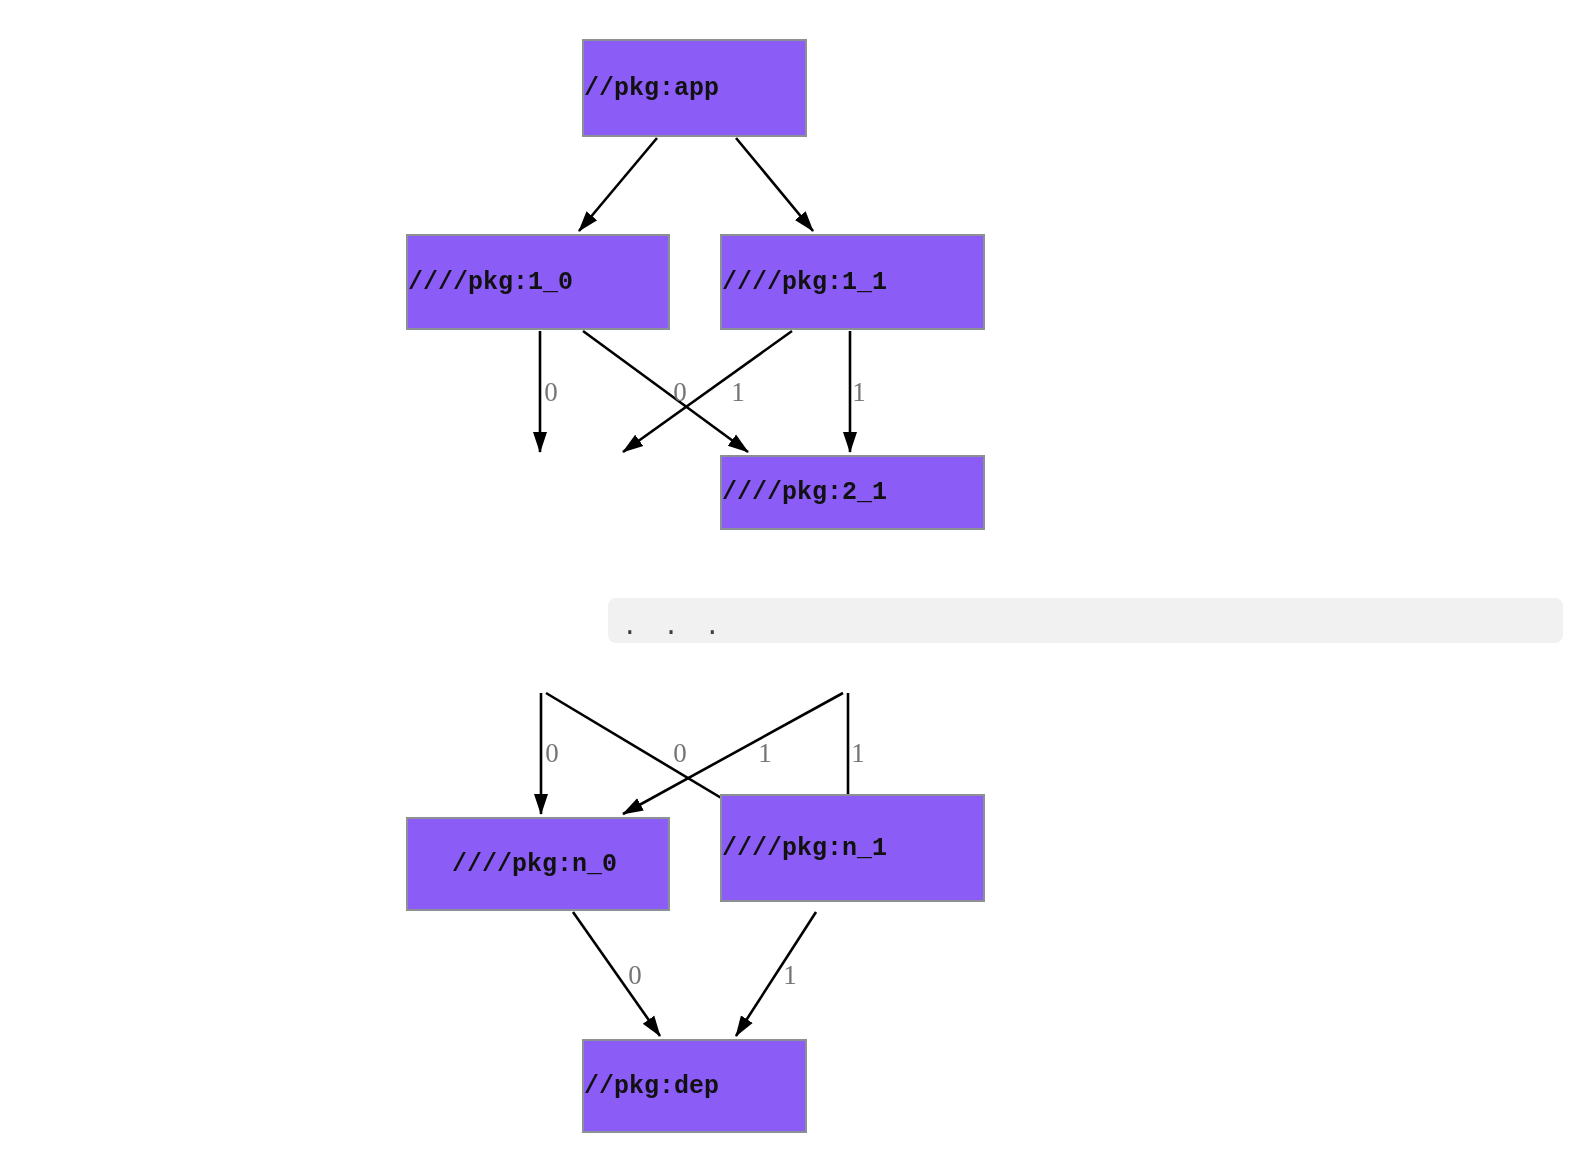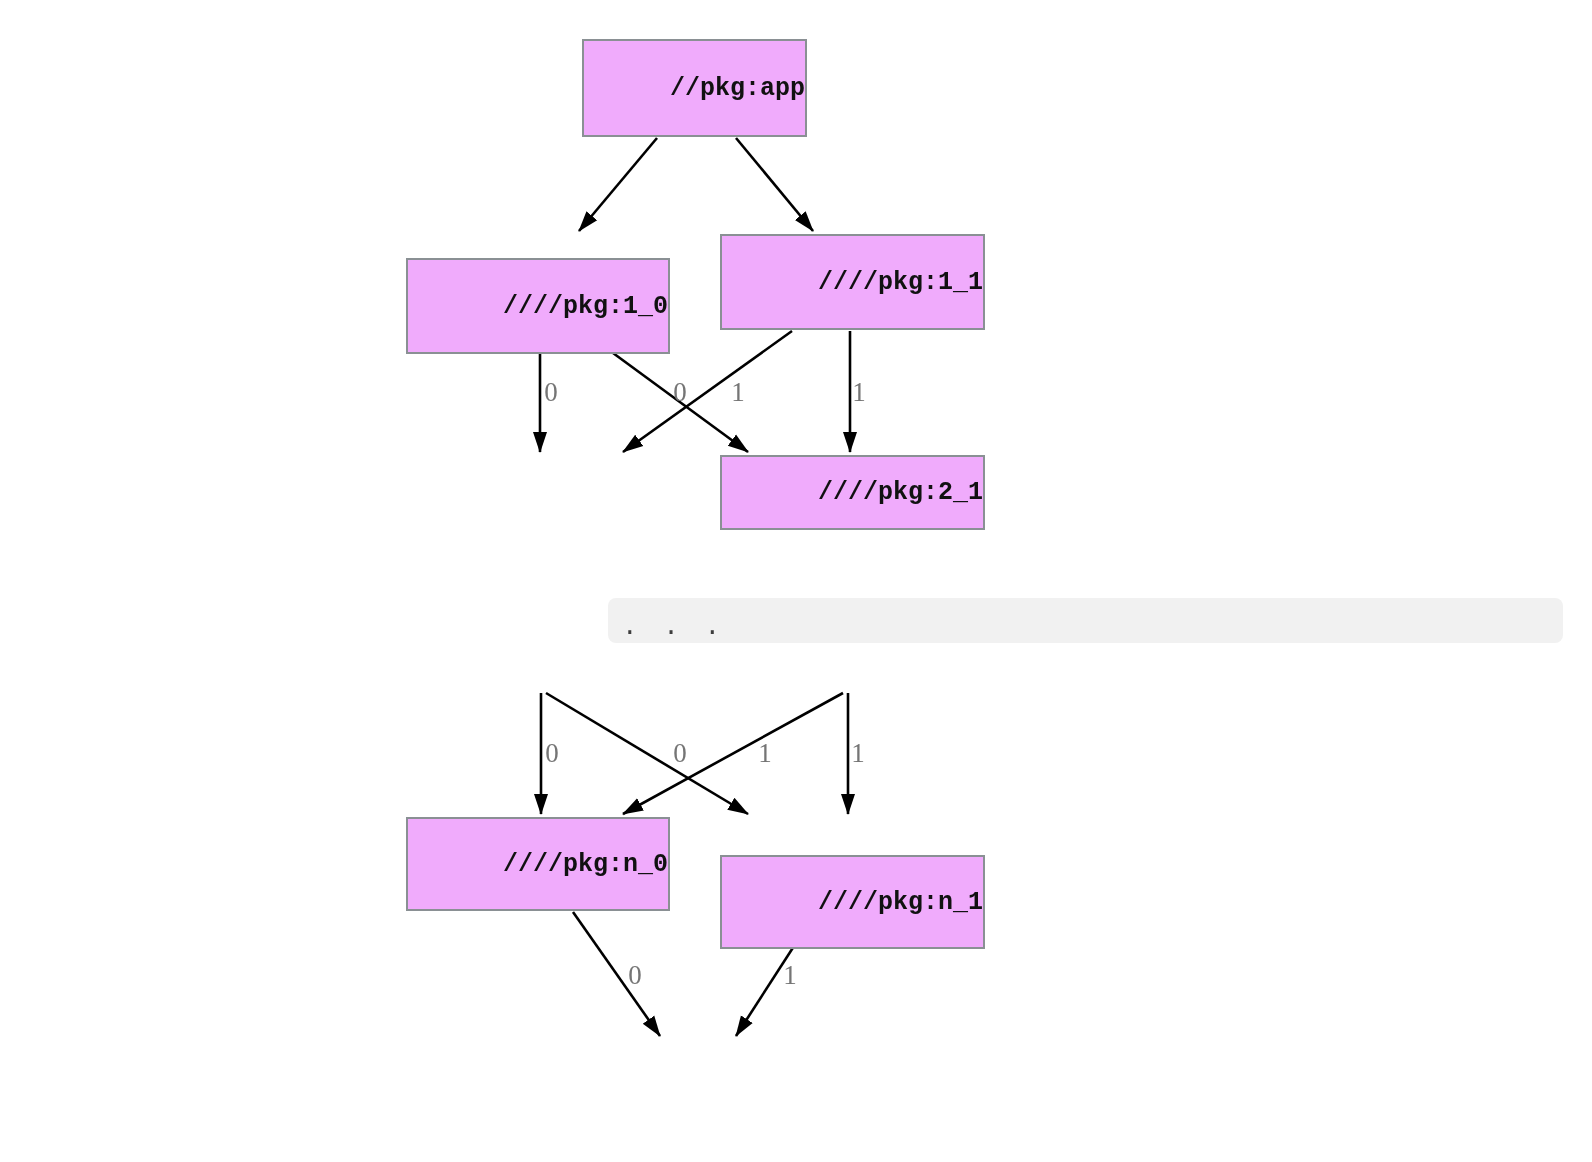--- a/index.html
+++ b/index.html
@@ -14,23 +14,23 @@
   .edge-line{stroke:#000000;stroke-width:2.6;fill:none;}
   .edge-label{
     font-family:"Liberation Serif",serif;
     font-size:27px;
     fill:#757575;
     text-anchor:middle;
   }
   .node{
     position:absolute;
     box-sizing:border-box;
-    background:#f0abfc;
+    background:#8b5cf6;
     border:2px solid #8a9094;
-    display:flex;align-items:center;justify-content:flex-end;
+    display:flex;align-items:center;justify-content:flex-start;
   }
   .node .label{
     font-family:"Liberation Mono","DejaVu Sans Mono",monospace;
     font-weight:bold;
     font-size:25px;
     color:#111111;
     white-space:pre;
   }
   .band{
     position:absolute;
@@ -42,26 +42,26 @@
     position:absolute;
     left:14px;top:16px;
     font-family:"Liberation Mono","DejaVu Sans Mono",monospace;
     font-size:26px;line-height:26px;
     letter-spacing:5px;
     color:#3d3d3d;
     white-space:pre;
   }
   
   #node-app {left:582px;top:39px;  width:225px;height:98px;}
-  #node-1-0 {left:406px;top:234px; width:264px;height:96px;margin-top:24px;}
+  #node-1-0 {left:406px;top:234px; width:264px;height:96px;}
   #node-1-1 {left:720px;top:234px; width:265px;height:96px;}
   #node-2-0 {left:406px;top:455px; width:264px;height:93px;}
   #node-2-1 {left:720px;top:455px; width:265px;height:75px;}
   #node-n-0 {left:406px;top:817px; width:264px;height:94px;padding-left:44px;}
-  #node-n-1 {left:720px;top:855px; width:265px;height:94px;}
+  #node-n-1 {left:720px;top:794px; width:265px;height:108px;}
   #node-dep {left:582px;top:1039px;width:225px;height:94px;}
 </style>
 </head>
 <body>
 
 <div class="canvas">
 
   <svg class="edges" viewBox="0 0 1592 1162">
     <defs>
       <marker id="arrow" markerUnits="userSpaceOnUse" markerWidth="24" markerHeight="18" refX="20" refY="8" orient="auto">
@@ -115,14 +115,17 @@
   <div class="band">
     <span class="ellipsis">. . .</span>
   </div>
 
   <div class="node" id="node-n-0">
     <span class="label">////pkg:n_0</span>
   </div>
   <div class="node" id="node-n-1">
     <span class="label">////pkg:n_1</span>
   </div>
+  <div class="node" id="node-dep">
+    <span class="label">//pkg:dep</span>
+  </div>
 
 </div>
 
 </body></html>

